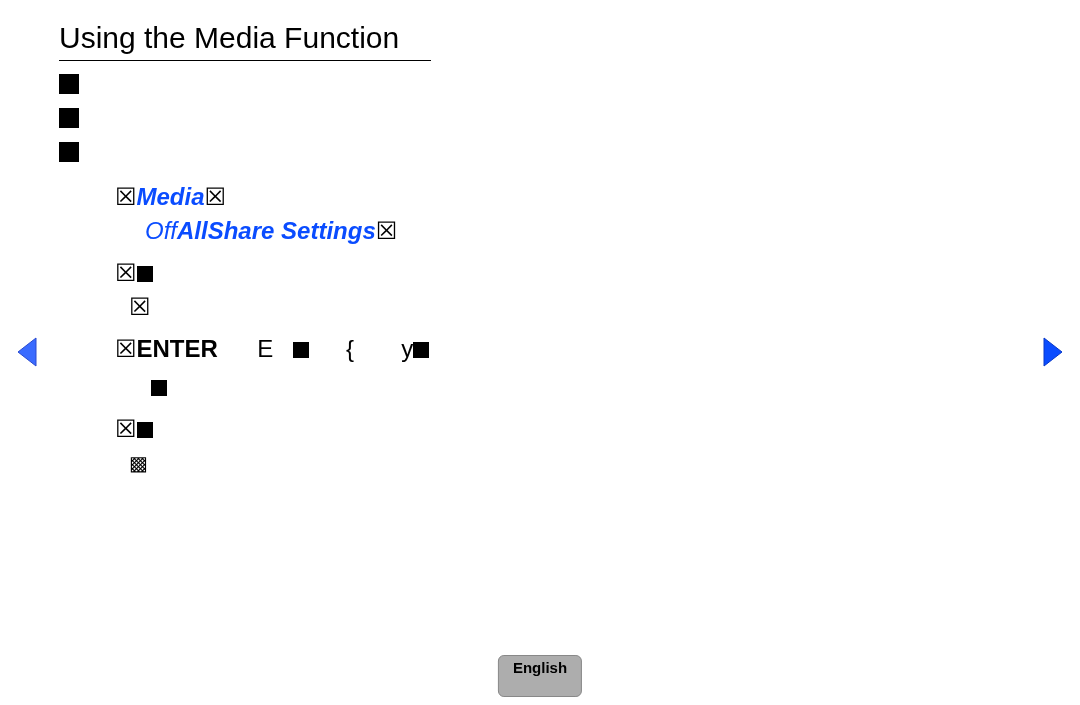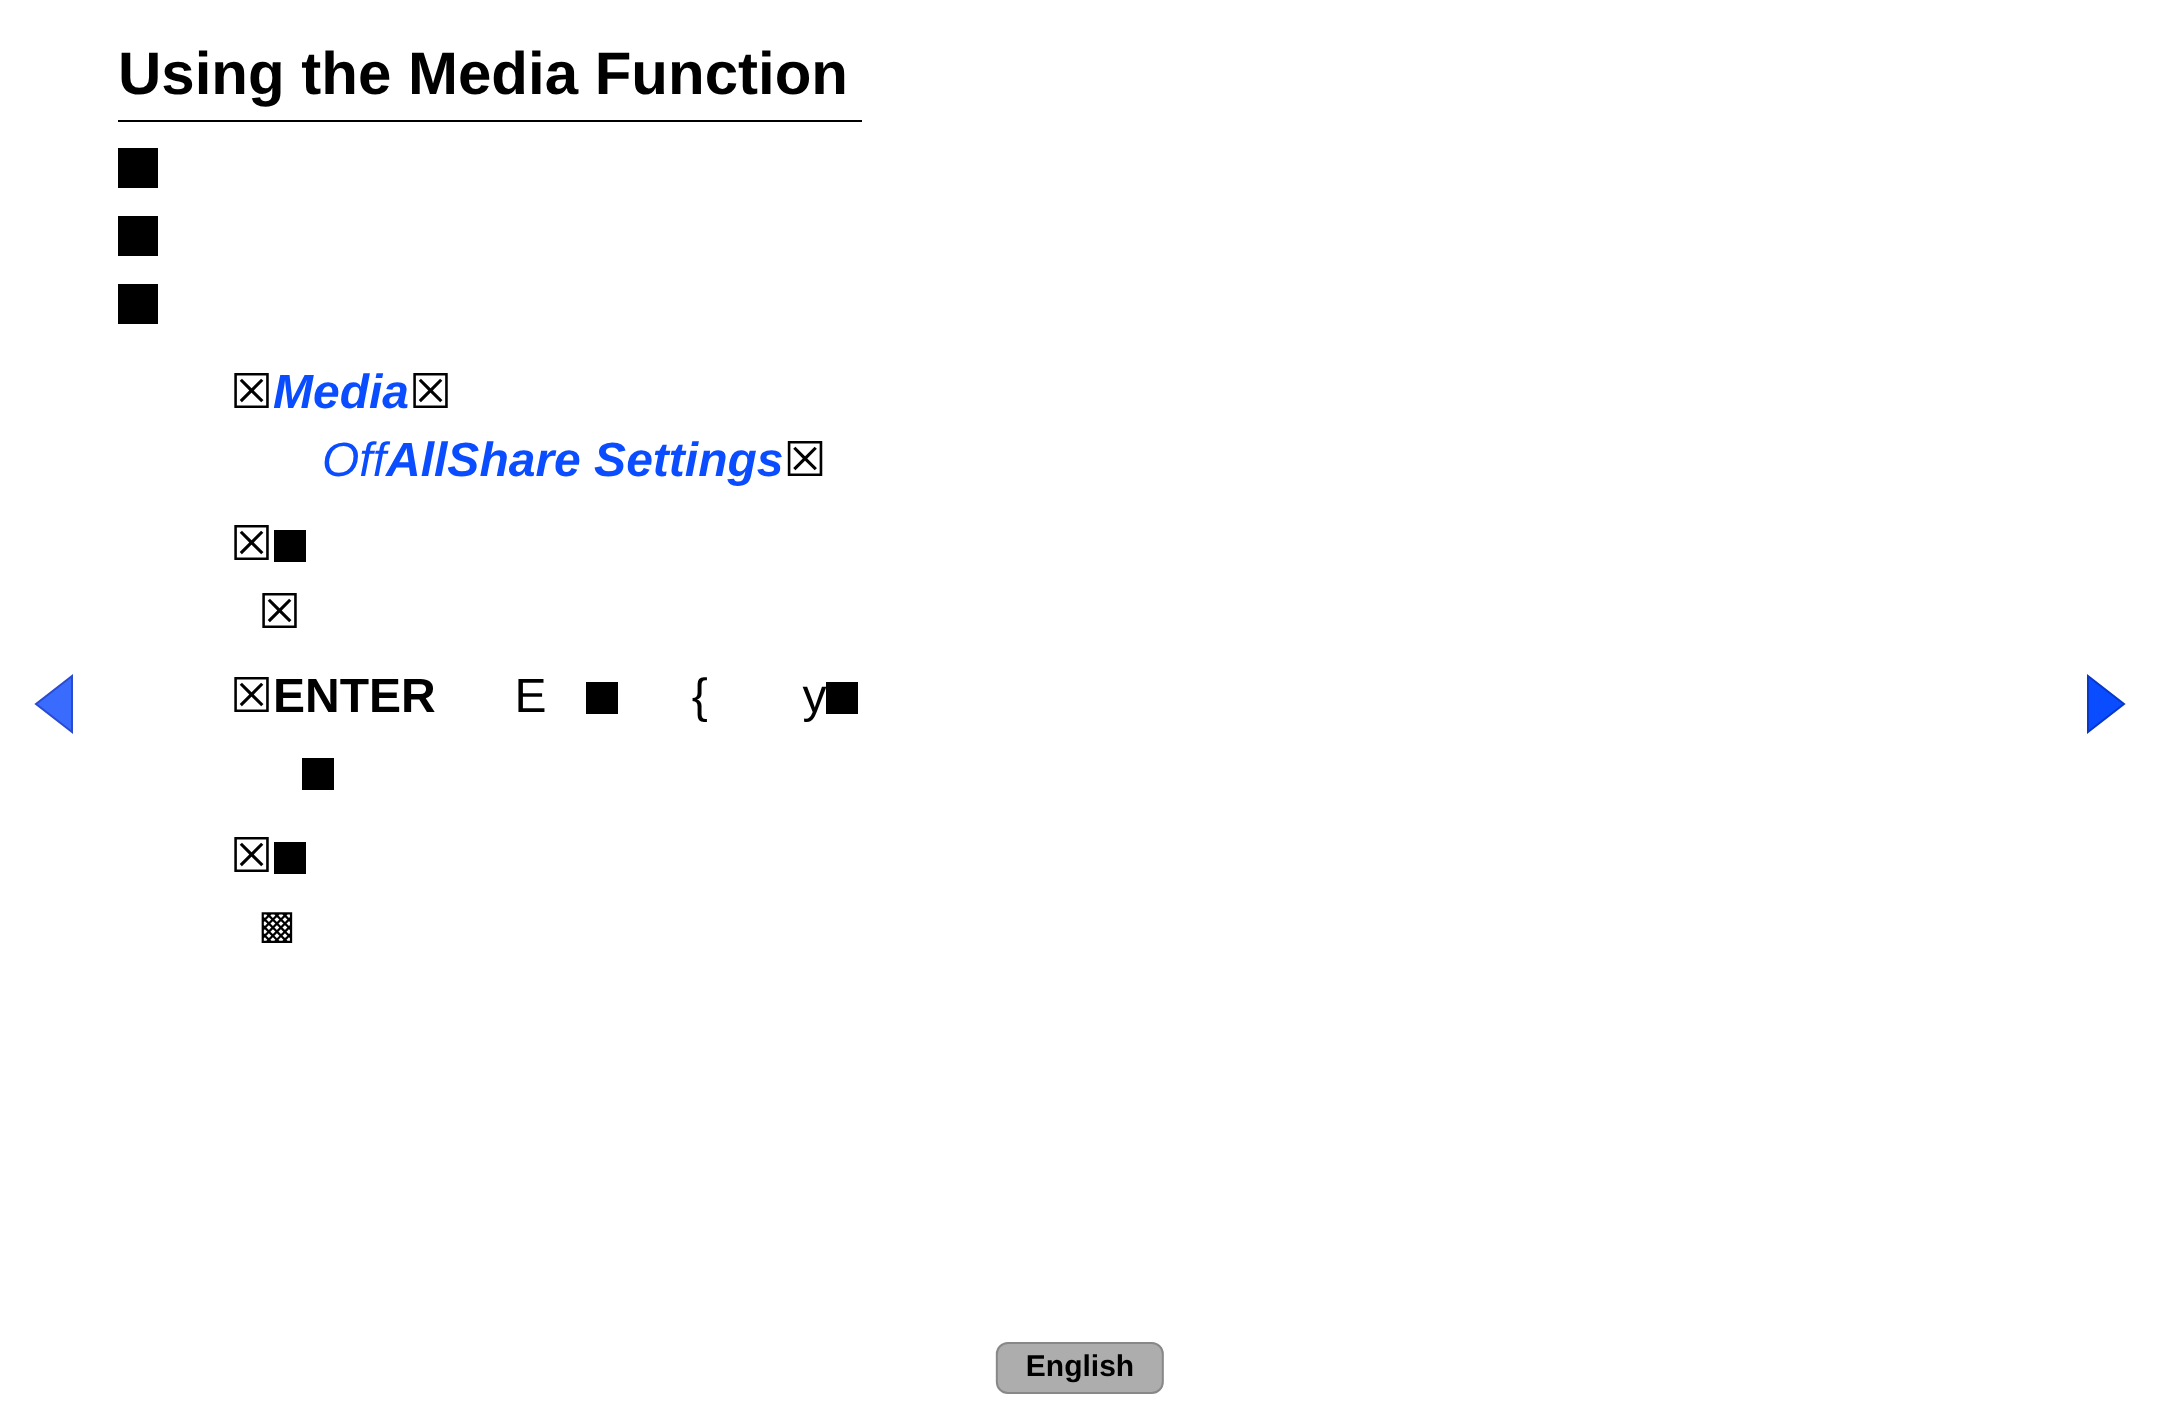--- a/index.html
+++ b/index.html
@@ -10,21 +10,21 @@
     background: #ffffff;
     font-family: Arial, Helvetica, sans-serif;
     position: relative;
     overflow: hidden;
   }
   .page-title {
     position: absolute;
     left: 59px;
     top: 21px;
     font-size: 30px;
-    font-weight: bold;
+    font-weight: normal;
     color: #000;
   }
   .title-underline {
     position: absolute;
     left: 59px;
     top: 60px;
     width: 372px;
     height: 1px;
     background: #000;
   }
@@ -80,21 +80,21 @@
   }
 
   .lang-pill {
     position: absolute;
     left: 50%;
     transform: translateX(-50%);
     bottom: 8px;
     background: #adadad;
     border: 1px solid #888;
     border-radius: 6px;
-    padding: 3px 14px 4px 14px;
+    padding: 3px 14px 20px 14px;
     font-size: 15px;
     font-weight: bold;
     color: #000;
     cursor: pointer;
   }
 
   .inline-square {
     display: inline-block;
     width: 16px;
     height: 16px;
@@ -111,21 +111,21 @@
 <div class="black-square sq1"></div>
 <div class="black-square sq2"></div>
 <div class="black-square sq3"></div>
 
 <div class="content-area">
 
   <div class="row">
     <span class="glyph">☒</span><span class="highlight">Media</span><span class="glyph">☒</span>
   </div>
 
-  <div class="row" style="margin-left:46px;">
+  <div class="row" style="margin-left:30px;">
     <span class="highlight" style="font-weight:normal;">Off</span><span class="highlight">AllShare Settings</span><span class="glyph">☒</span>
   </div>
 
   <div class="line-spacer"></div>
 
   <div class="row">
     <span class="glyph">☒</span><span class="inline-square"></span>
   </div>
 
   <div class="row" style="margin-left:14px;">

